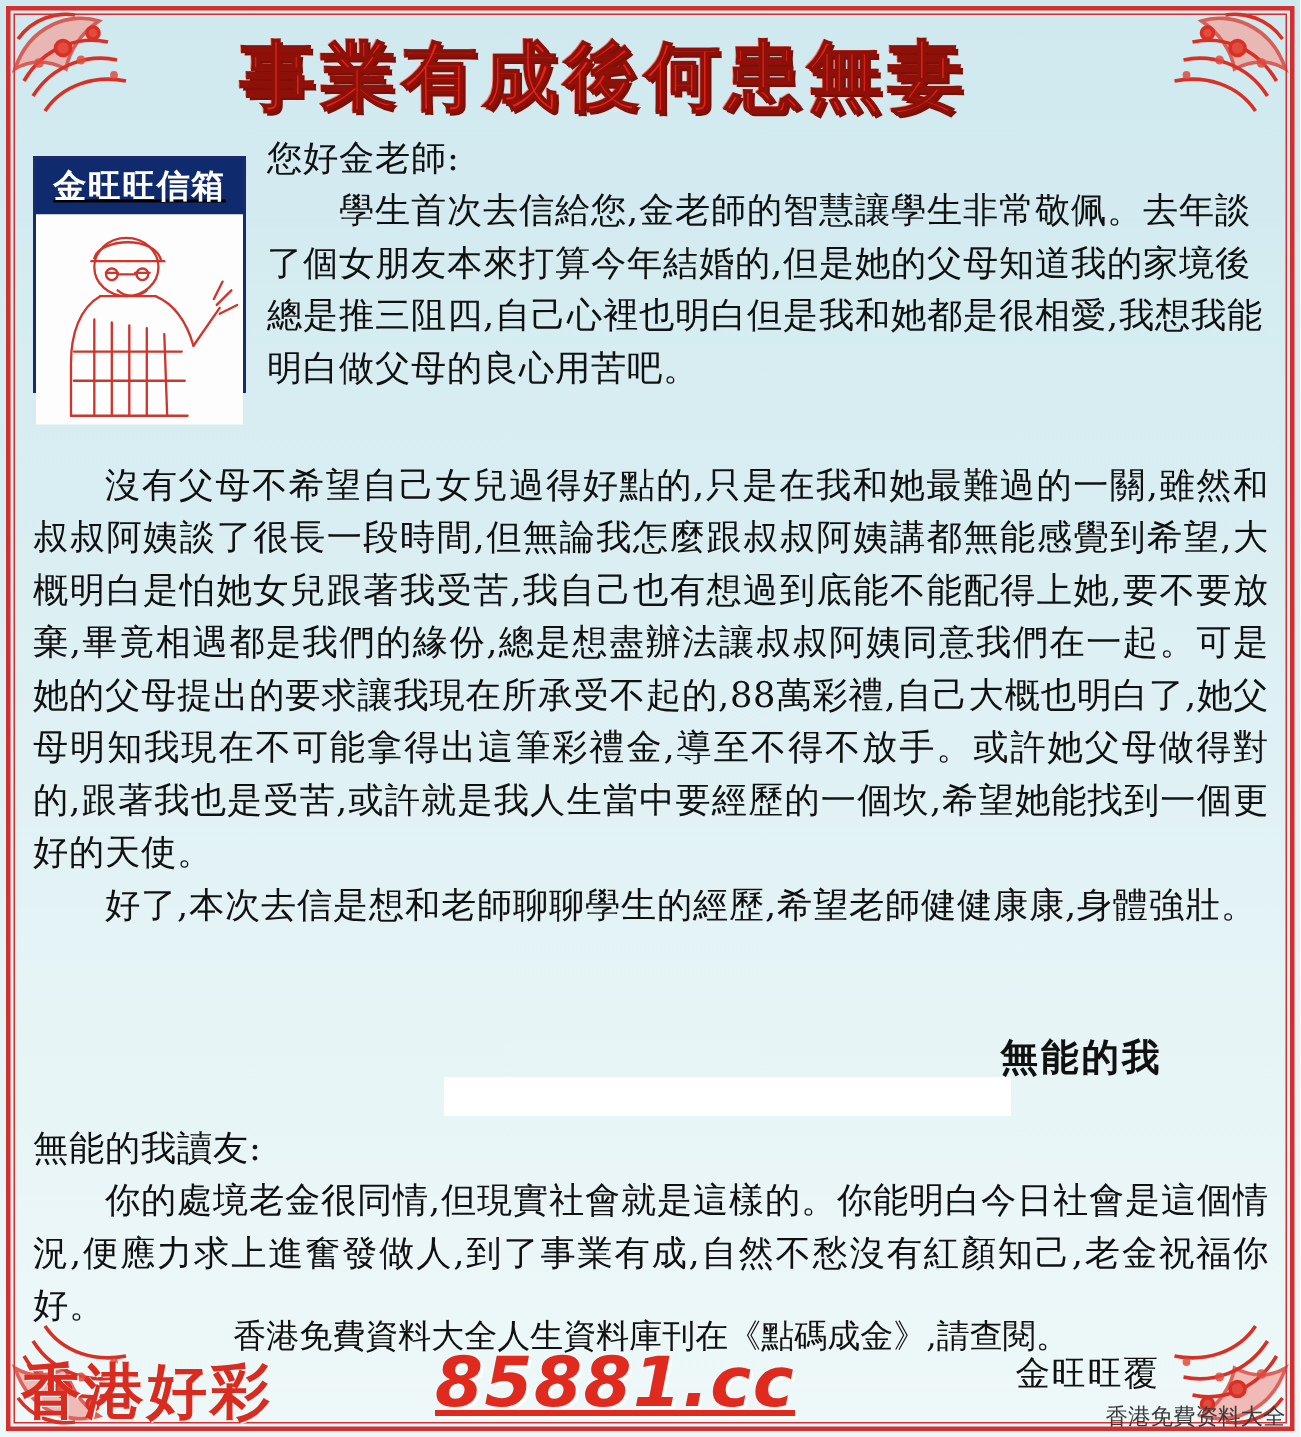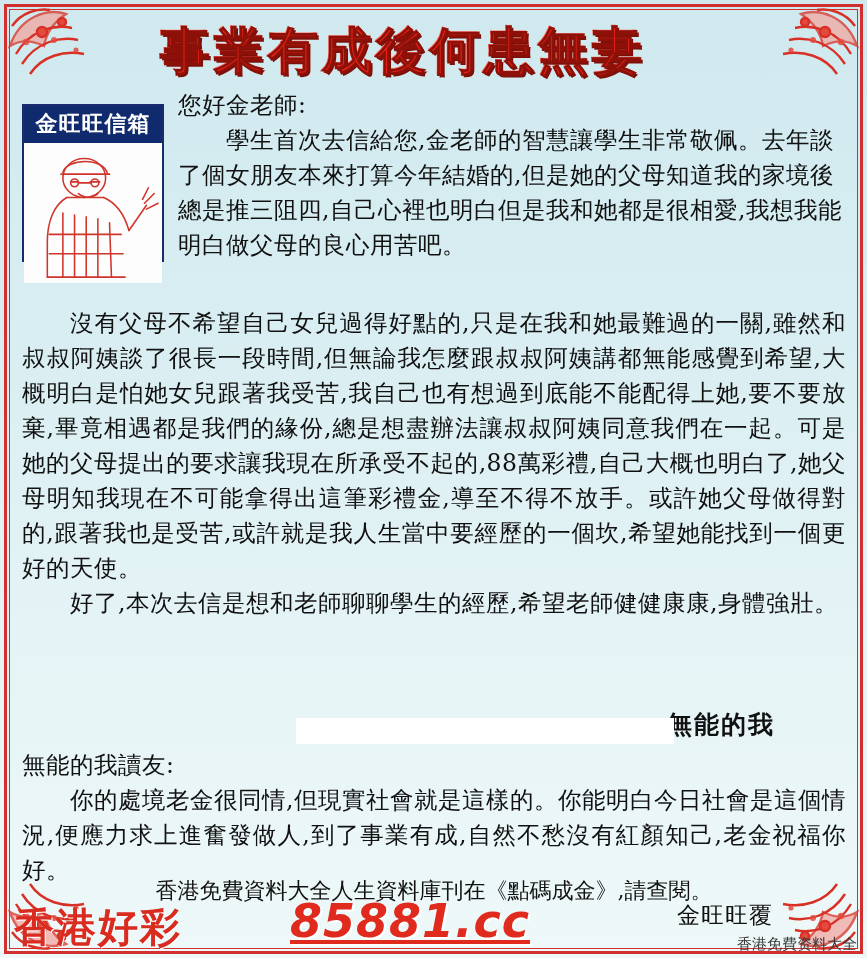--- a/index.html
+++ b/index.html
@@ -67,20 +67,21 @@
   
   .logo-box {
     position: absolute;
     left: 22px;
     top: 104px;
     width: 142px;
     height: 158px;
     background: #ffffff;
     border: 2px solid #1a2a6c;
     box-sizing: border-box;
+    text-decoration: underline;
   }
   .logo-title {
     background: #102a6e;
     color: #ffffff;
     font-family: "DejaVu Serif", "Liberation Serif", serif;
     font-weight: bold;
     font-size: 22px;
     letter-spacing: 1px;
     text-align: center;
     padding: 3px 0 4px 0;
@@ -118,21 +119,21 @@
     color: #111111;
     letter-spacing: 0.5px;
     text-align: justify;
     text-justify: inter-character;
   }
   .body-wide p { margin: 0; }
 
   .signature {
     position: absolute;
     right: 92px;
-    top: 708px;
+    top: 688px;
     font-family: "DejaVu Serif", "Liberation Serif", serif;
     font-weight: bold;
     font-size: 25px;
     color: #111111;
     letter-spacing: 2px;
   }
   .redact {
     position: absolute;
     left: 296px;
     top: 718px;

